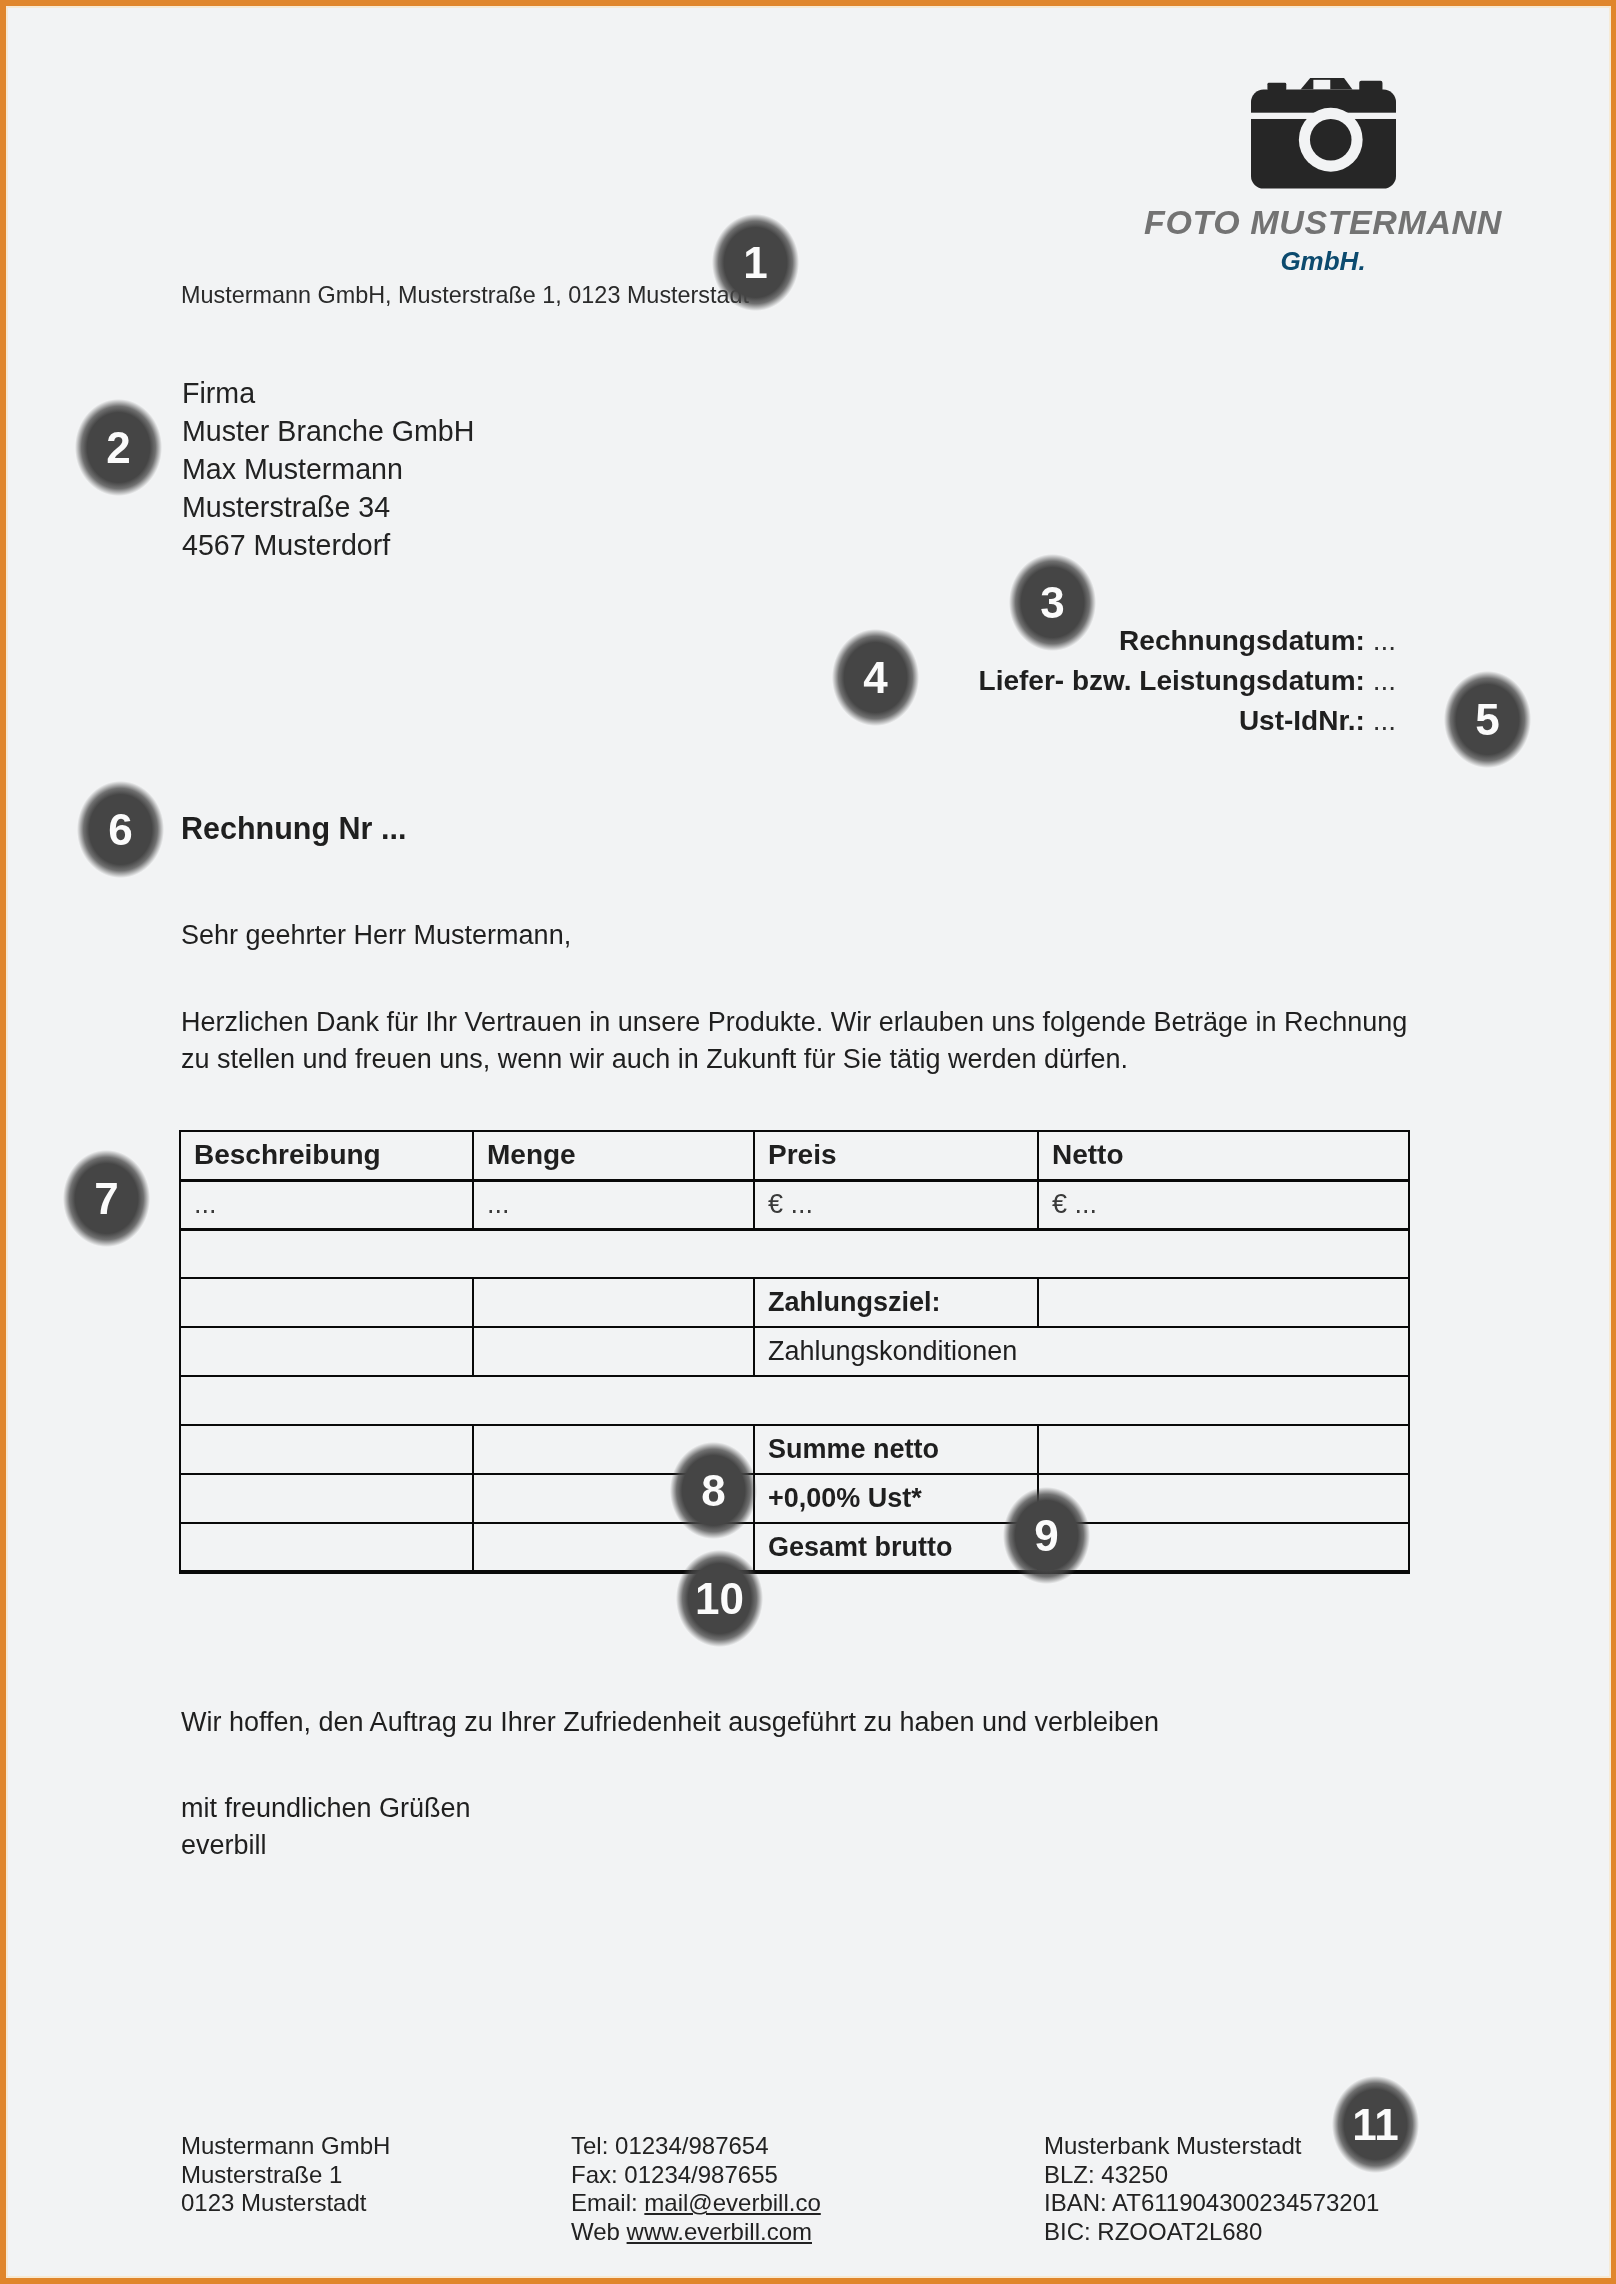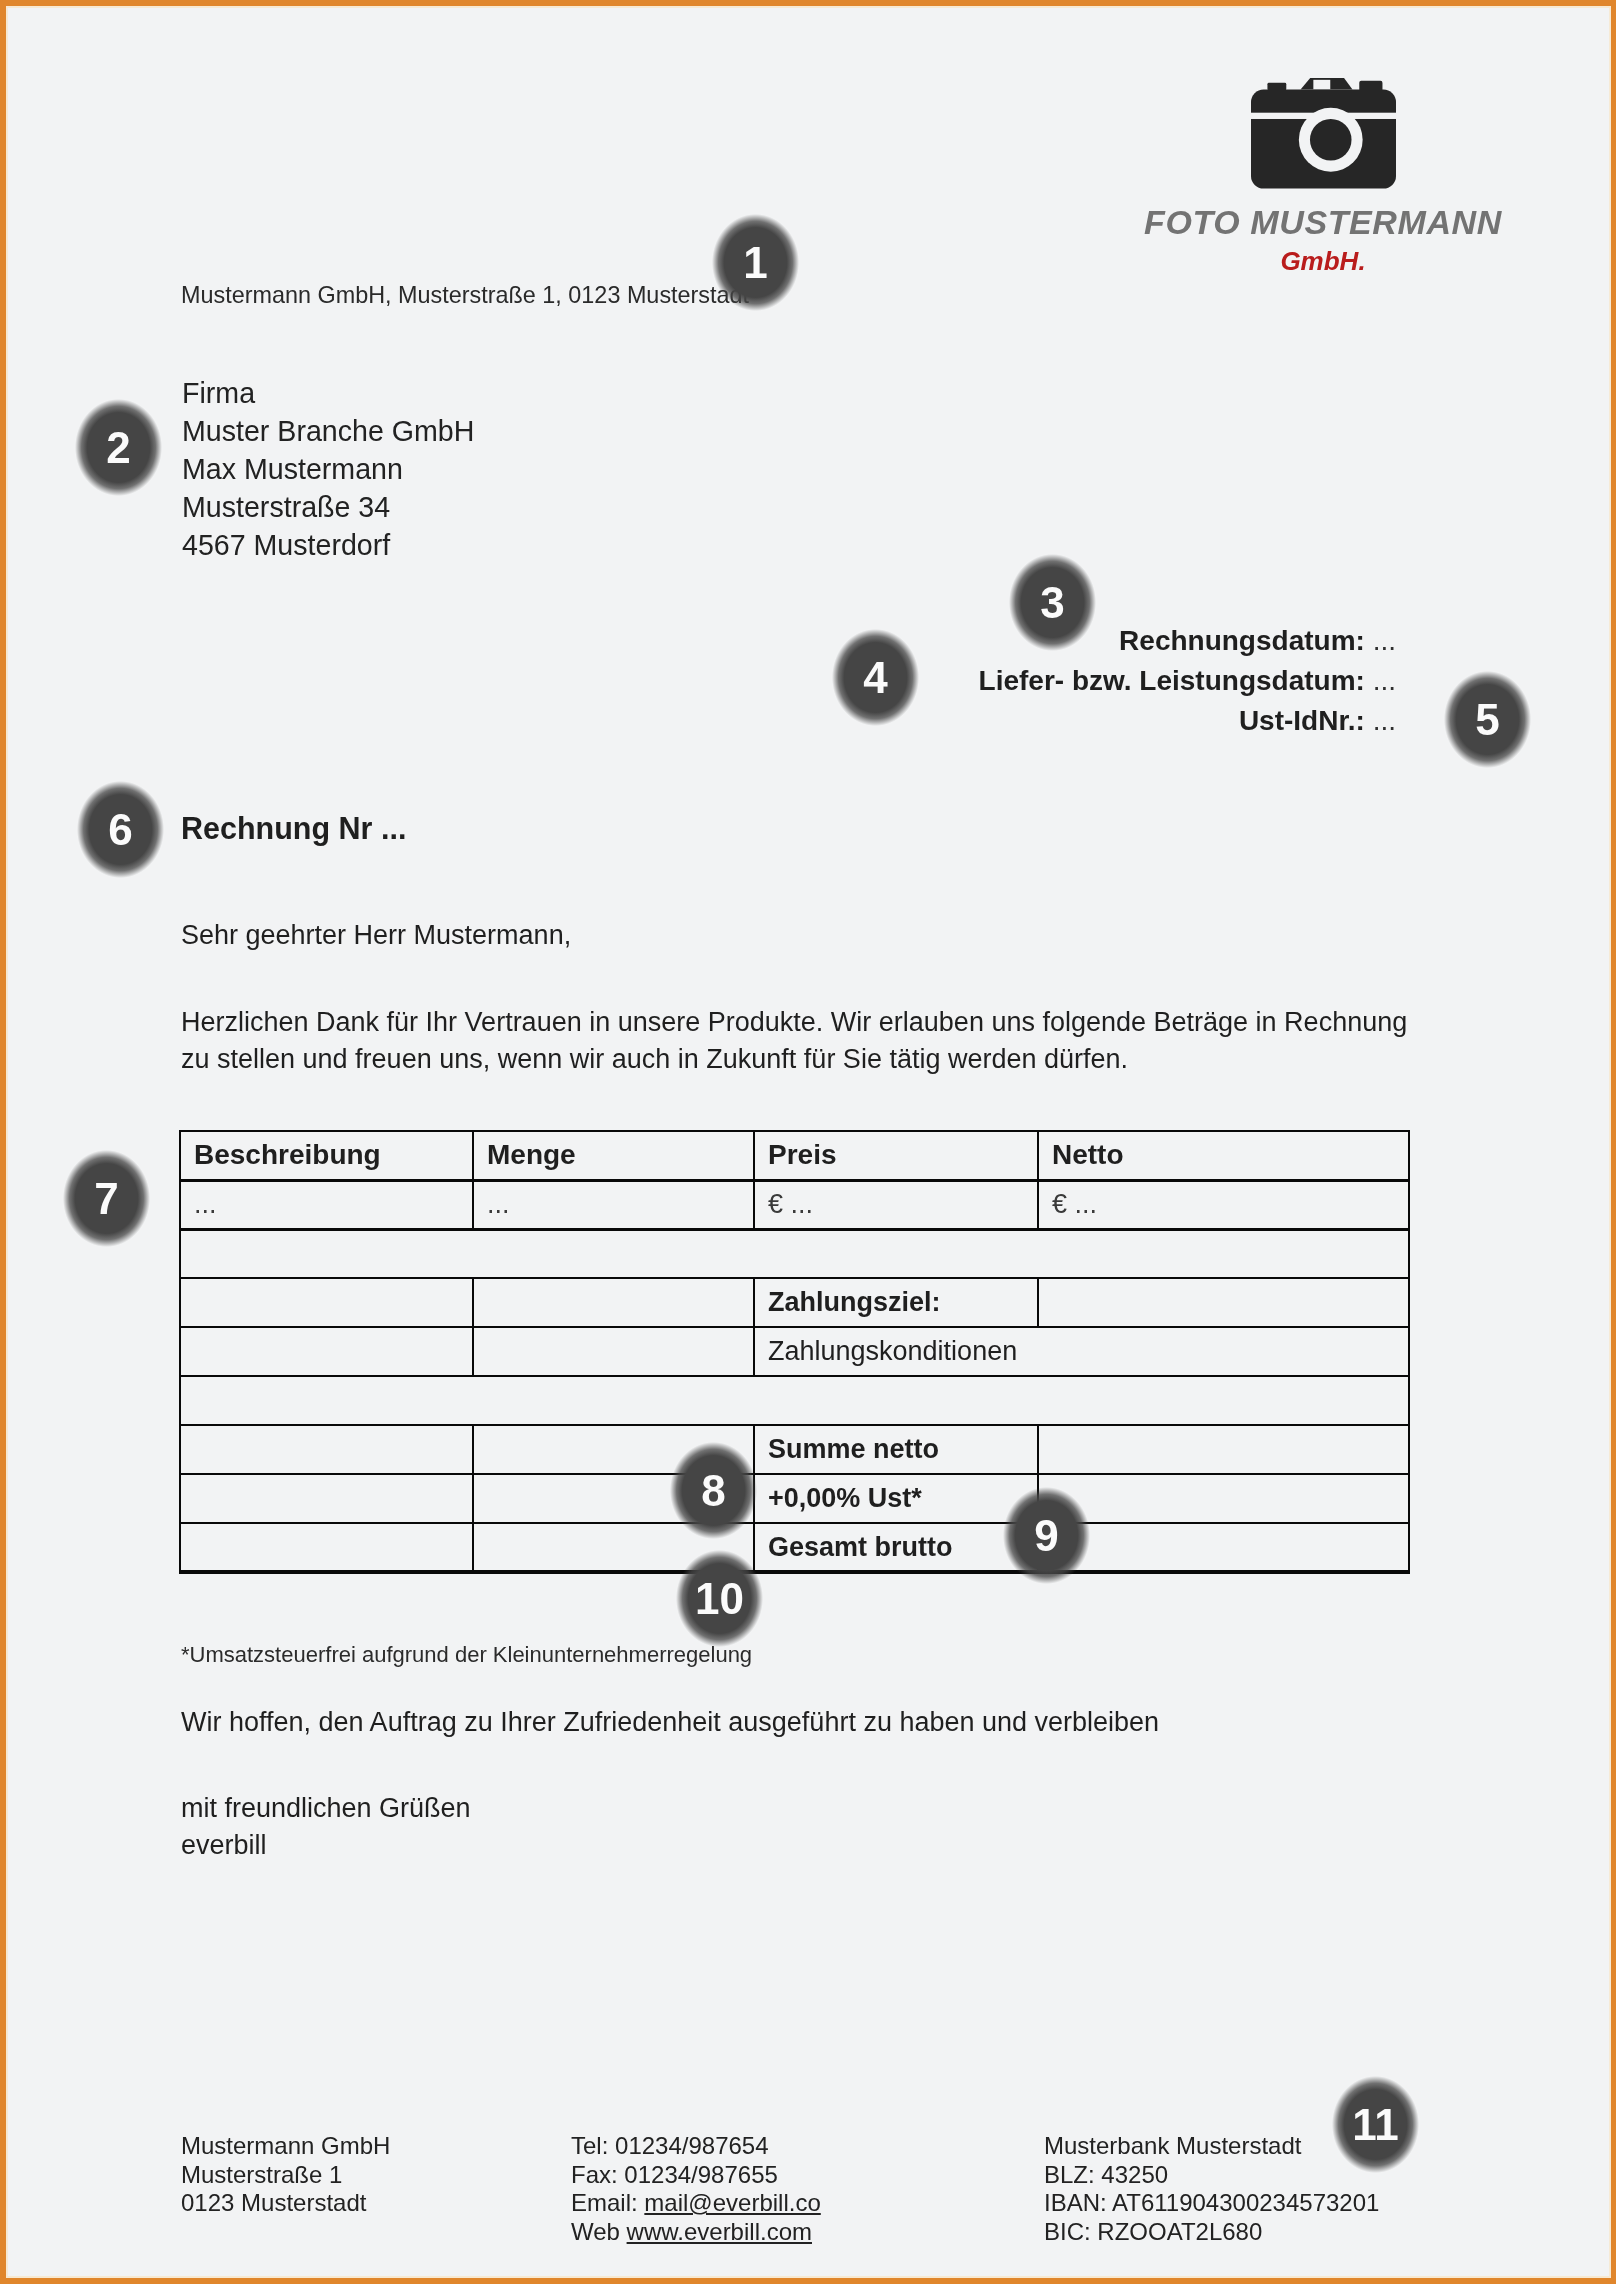--- a/index.html
+++ b/index.html
@@ -12,21 +12,21 @@
     background:#f2f3f4;
     border:6.5px solid #e0862c;
     box-shadow: inset 0 0 0 1.9px #f7e9d2, 0 0 0 1.9px #f3a851;
     overflow:hidden;
   }
 
   
   .logo { position:absolute; left:1129px; top:71px; width:376px; text-align:center; }
   .camera { display:block; margin:0 auto 14.3px auto; width:145px; height:112px; }
   .brand  { font-size:34px; font-weight:bold; font-style:italic; letter-spacing:0.6px; color:#737373; white-space:nowrap; }
-  .brand-sub { font-size:26px; font-weight:bold; font-style:italic; color:#b91c1c; margin-top:3.9px; }
+  .brand-sub { font-size:26px; font-weight:bold; font-style:italic; color:#0c4a6e; margin-top:3.9px; }
 
   
   .sender-line { position:absolute; left:175px; top:276px; font-size:23.4px; color:#2a2a2a; }
   .recipient   { position:absolute; left:176px; top:368px; font-size:28.6px; line-height:38px; color:#222; }
 
   
   .meta { position:absolute; right:215px; top:615px; text-align:right; font-size:28px; line-height:40px; }
   .meta b { font-weight:bold; }
   .meta .val { font-weight:normal; color:#2f2f2f; }
 
@@ -155,21 +155,20 @@
     </tr>
     <tr class="last">
       <td></td>
       <td></td>
       <td class="bold">Gesamt brutto</td>
       <td></td>
     </tr>
   </tbody>
     </table>
 
-  <div class="footnote">*Umsatzsteuerfrei aufgrund der Kleinunternehmerregelung</div>
   <div class="closing">Wir hoffen, den Auftrag zu Ihrer Zufriedenheit ausgeführt zu haben und verbleiben</div>
   <div class="regards">
     <div>mit freundlichen Grüßen</div>
     <div>everbill</div>
   </div>
 
   <div class="footer-col fc1">
     <div>Mustermann GmbH</div>
     <div>Musterstraße 1</div>
     <div>0123 Musterstadt</div>

